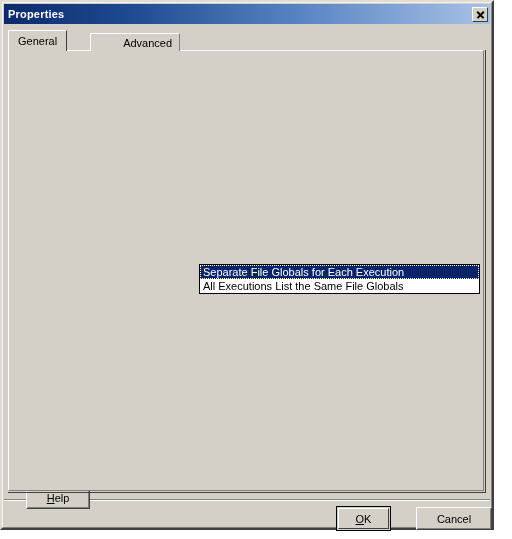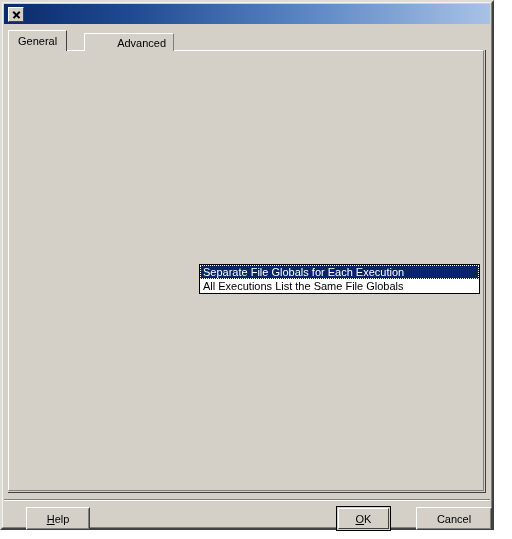--- a/index.html
+++ b/index.html
@@ -116,27 +116,27 @@
     font-size: 11px;
     color: #000000;
     white-space: nowrap;
     cursor: default;
     margin-right: 1px;
   }
   .tab.active {
     height: 21px;
     padding: 0 9px;
     margin-left: -2px;
-    margin-right: 16px;
+    margin-right: 10px;
     position: relative;
     z-index: 6;
     background: #d4d0c8;
     border-right: 1px solid #404040;
   }
-  .tab.active + .tab { margin-left: 1px; padding-left: 32px; }
+  .tab.active + .tab { margin-left: 13px; padding-left: 32px; }
 
   
   .panel {
     position: absolute;
     left: 6px;
     top: 48px;
     width: 476px;
     height: 441px;
     background: #d4d0c8;
     border-top: 1px solid #ffffff;
@@ -340,20 +340,21 @@
     white-space: nowrap;
   }
 </style>
 </head>
 <body>
 
 <div class="dialog">
   <div class="dialog-inner-bevel"></div>
 
   <div class="titlebar">
+    <div class="titlebar-text">Properties</div>
     <div class="titlebar-buttons">
       <div class="sysbtn" title="Close"></div>
     </div>
   </div>
 
   <div class="tabstrip">
     <div class="tab active">
       <span>General</span>
     </div>
     <div class="tab">
@@ -447,21 +448,21 @@
   <div class="listbox" style="left:18px; top:370px; width:460px; height:107px;">
     <div class="inner">
       <div class="lb-item">
         <span>&lt;insert new item&gt;</span>
       </div>
     </div>
   </div>
 
   <div class="hsep"></div>
 
-  <div class="btn" style="left:24px; top:505px; width:64px;">
+  <div class="btn" style="left:24px; top:484px; width:64px;">
     <div class="bevel"></div>
     <span class="caption"><span></span><span class="acc">H</span><span>elp</span></span>
   </div>
 
   <div class="btn default" style="left:334px; top:504px; width:55px; height:25px;">
     <div class="face"></div>
     <span class="caption"><span></span><span class="acc">O</span><span>K</span></span>
   </div>
 
   <div class="btn" style="left:414px; top:505px; width:76px;">

